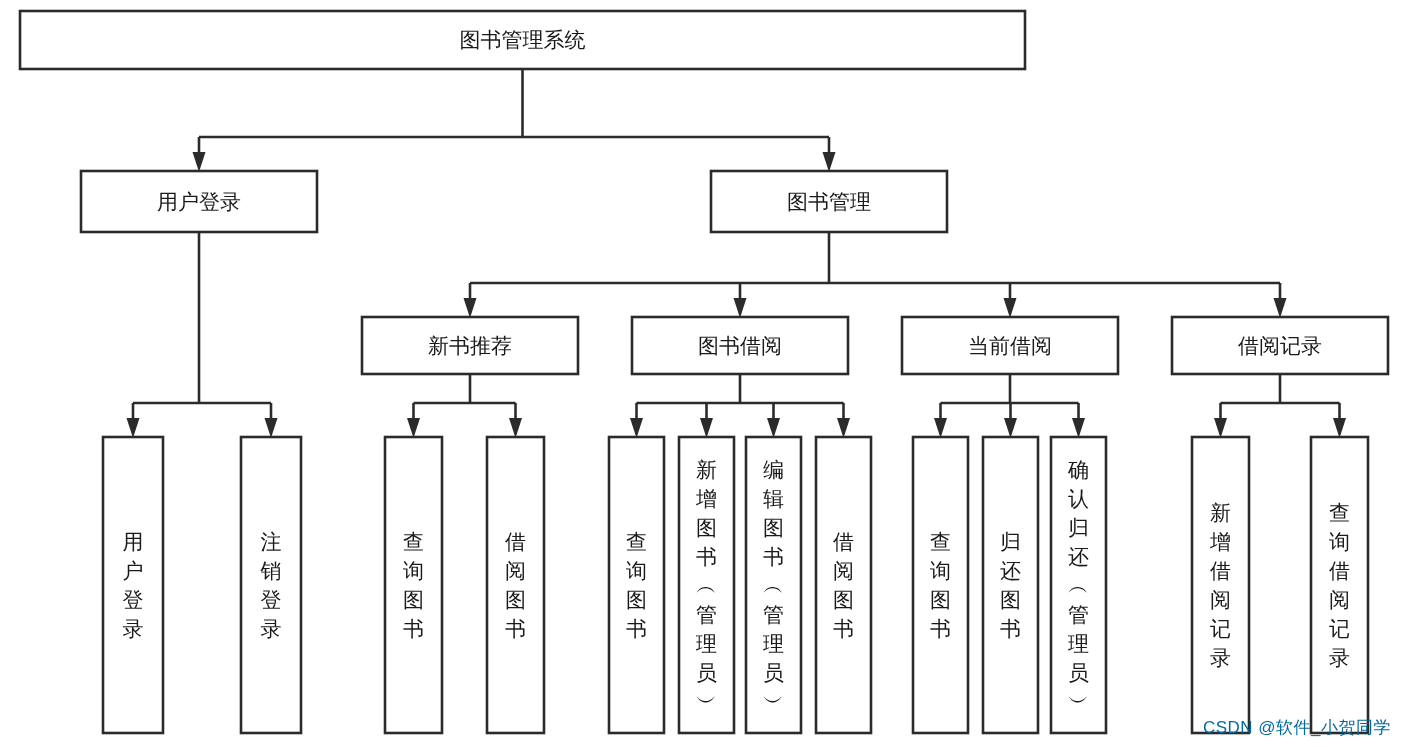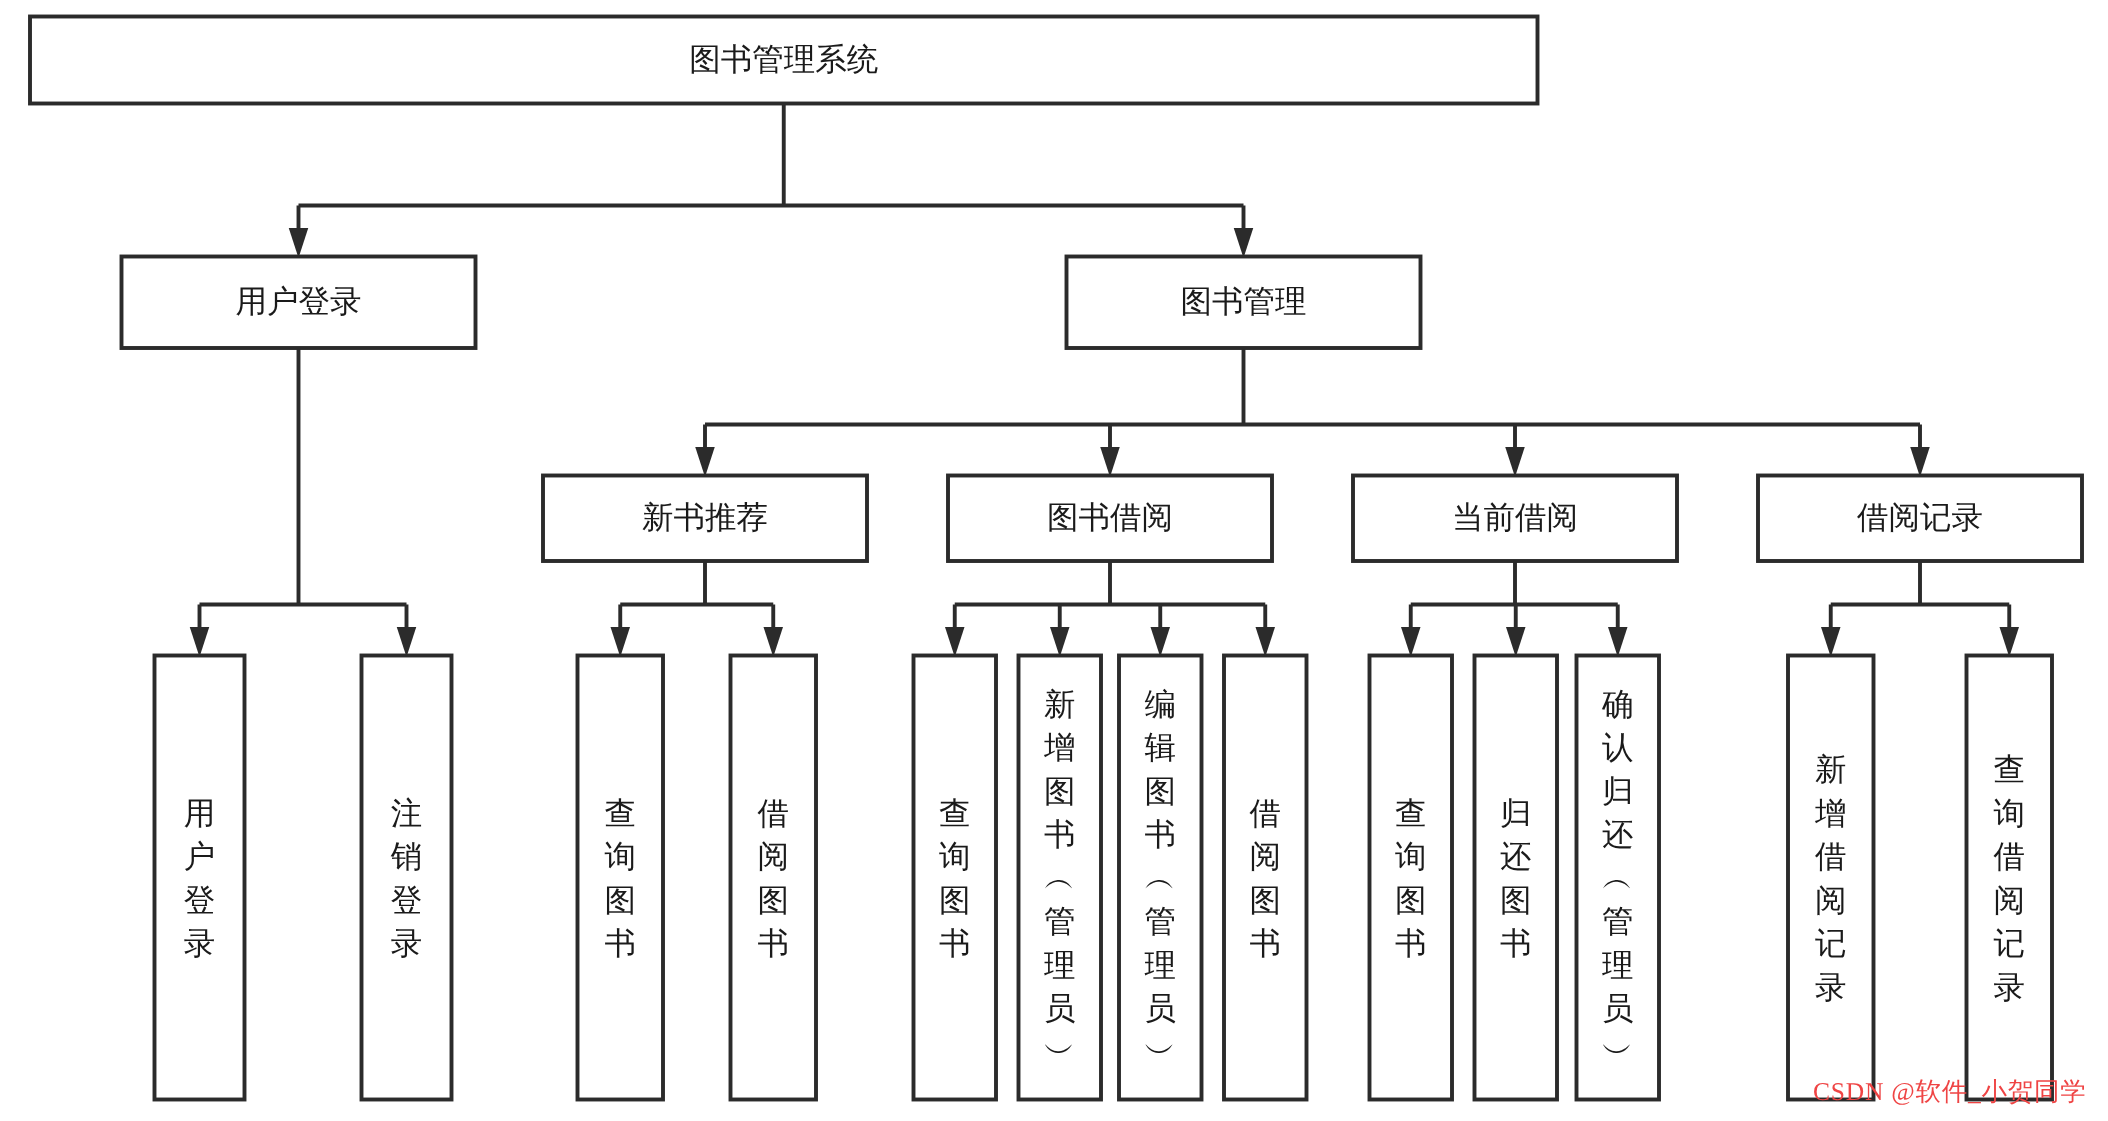--- a/index.html
+++ b/index.html
@@ -52,23 +52,23 @@
   .node-label-v {
     font-family: "DejaVu Sans", "Liberation Sans", sans-serif;
     font-size: 21px;
     fill: #1a1a1a;
     text-anchor: middle;
   }
   .watermark {
     position: absolute;
     right: 14px;
     bottom: 8px;
-    font-family: Liberation Serif, serif;
+    font-family: Liberation Sans, sans-serif;
     font-size: 17px;
-    color: #ef4444;
+    color: #0369a1;
     letter-spacing: 0.5px;
     white-space: nowrap;
     user-select: none;
   }
 </style>
 </head>
 <body>
 
 <div id="diagram-root">
 

